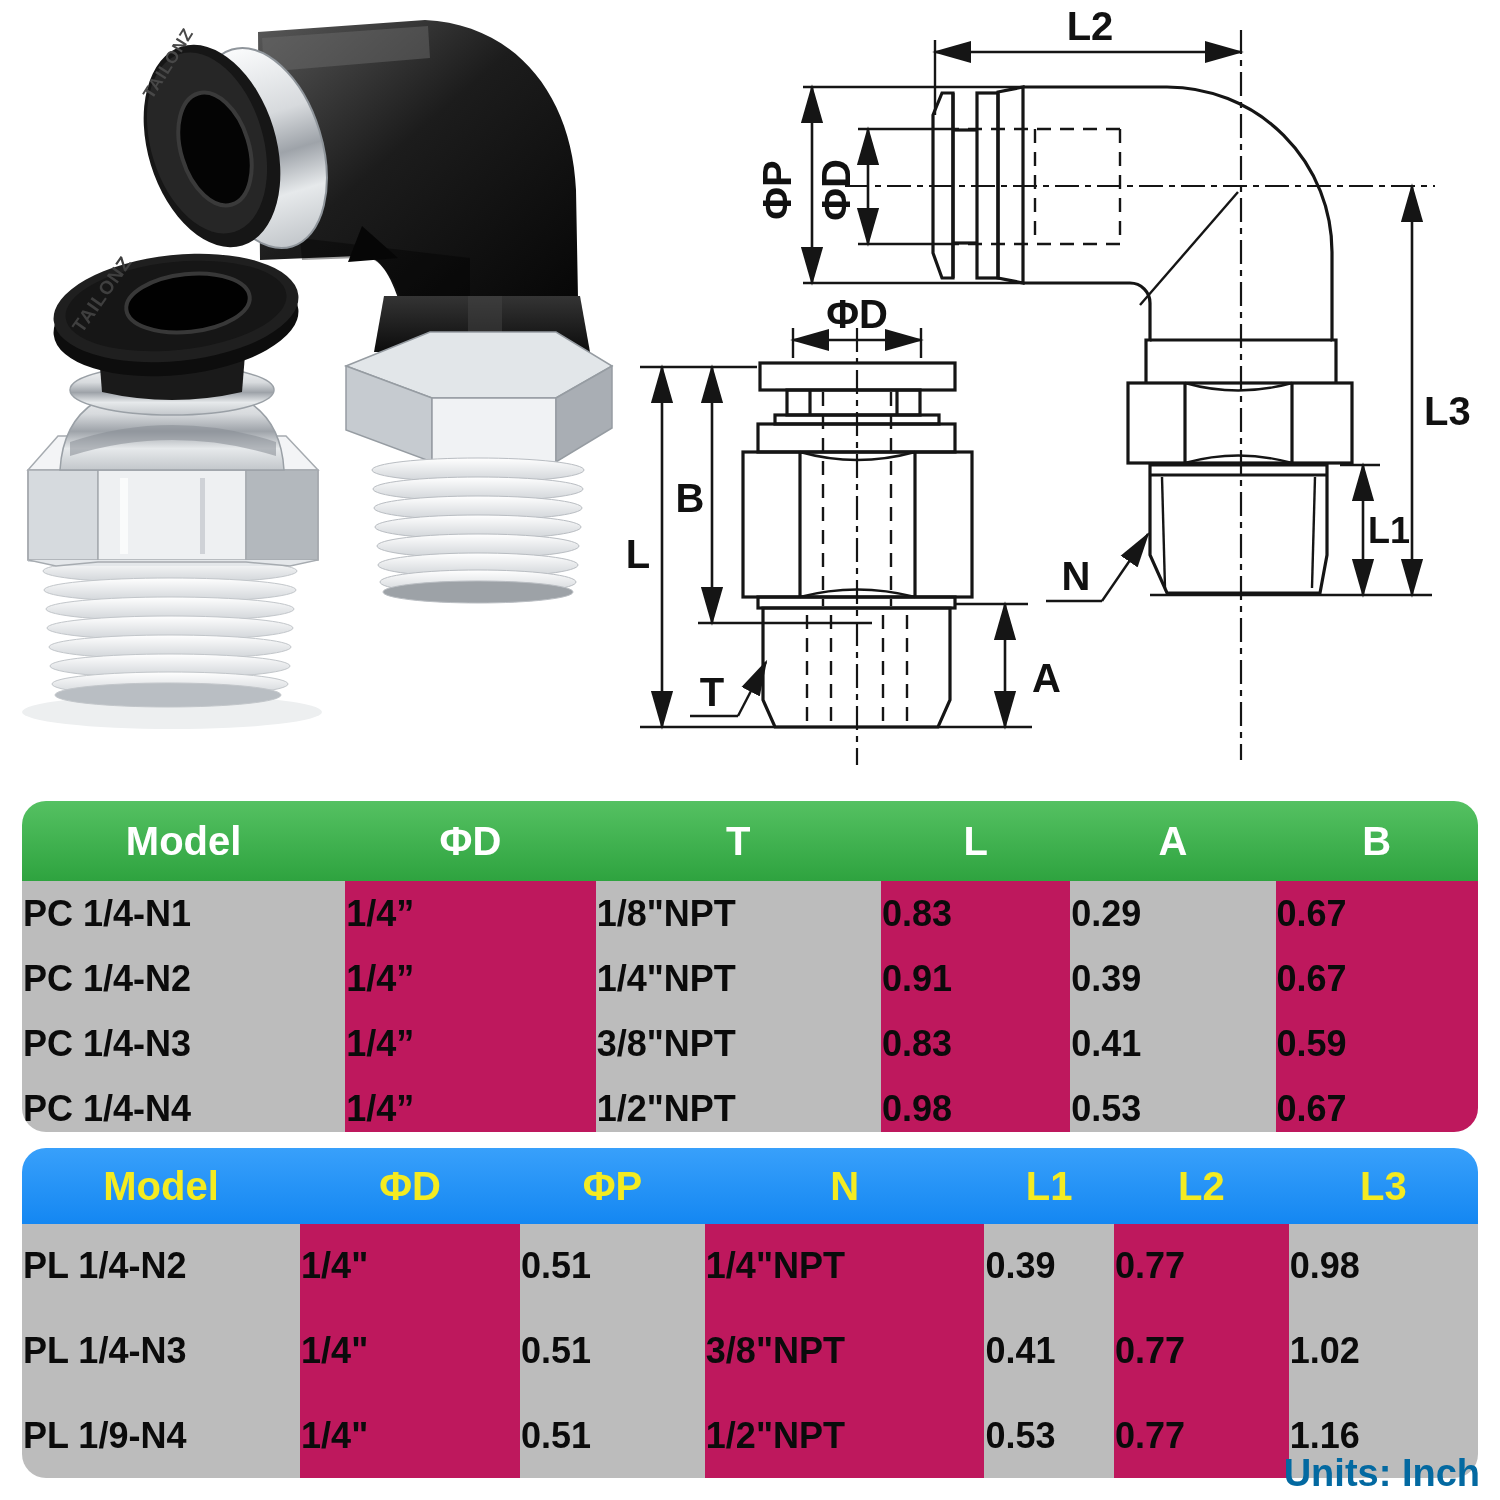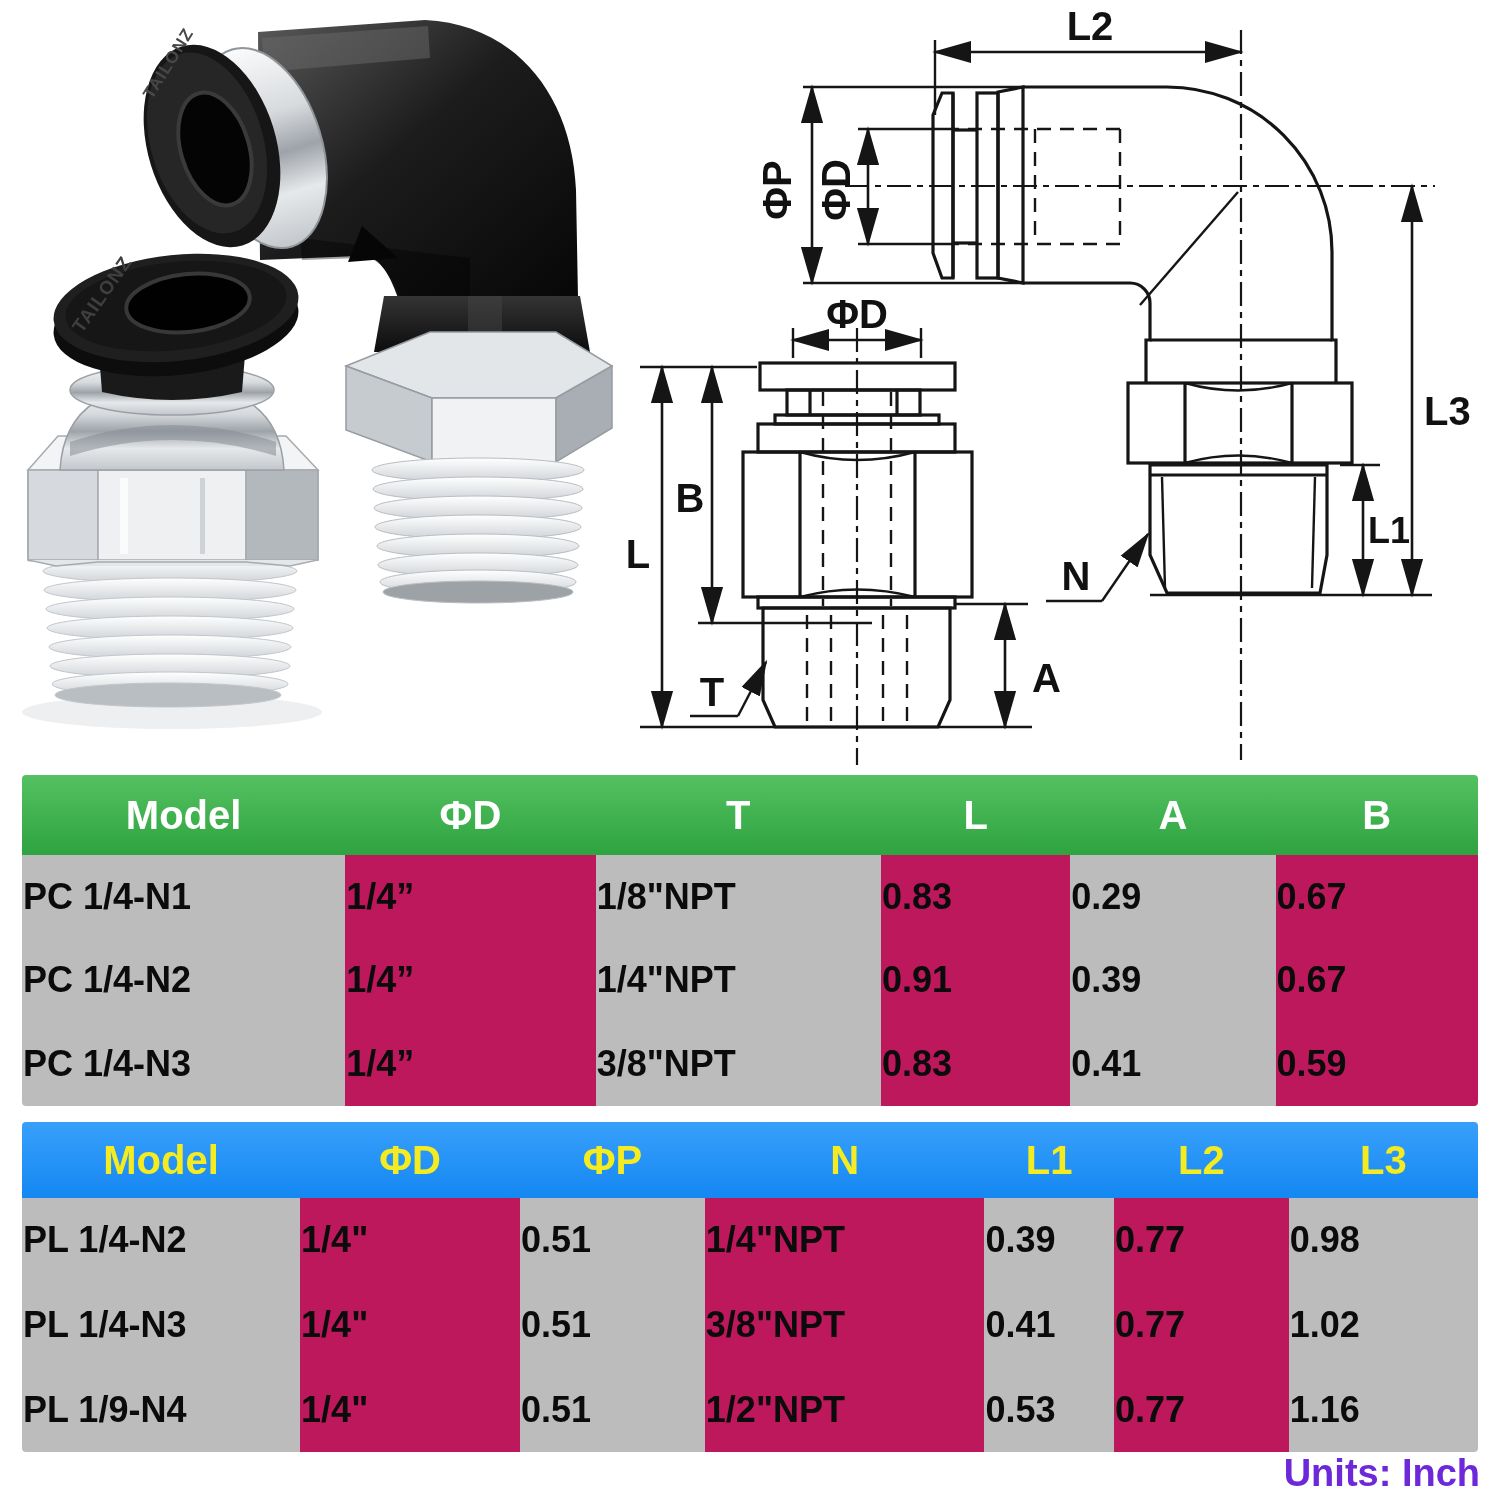--- a/index.html
+++ b/index.html
@@ -1,30 +1,30 @@
 <!DOCTYPE html>
 <html><head>
 <meta charset="utf-8">
 <style>
   html,body{margin:0;padding:0;background:#fff;}
   body{width:1500px;height:1500px;font-family:"Liberation Sans",sans-serif;}
   .canvas{position:relative;width:1500px;height:1500px;background:#fff;overflow:hidden;}
   .photo-svg{position:absolute;left:0;top:0;}
   .drawing-svg{position:absolute;left:600px;top:0;}
-  .spec-table{position:absolute;left:22px;width:1456px;border-radius:4px;overflow:hidden;}
+  .spec-table{position:absolute;left:22px;width:1456px;border-radius:24px;overflow:hidden;margin-top:26px;}
   #pc-table{top:775px;height:331px;}
   #pl-table{top:1122px;height:330px;}
   .spec-table table{width:100%;height:100%;border-collapse:collapse;table-layout:fixed;}
   .spec-table th{font-size:40px;font-weight:bold;text-align:center;vertical-align:middle;}
   #pc-table th{height:78px;}
   #pl-table th{height:74px;}
   .spec-table td{font-size:36px;font-weight:bold;vertical-align:middle;color:#0b0b0b;height:63px;}
   td.dark{background:#bcbcbc;}
   td.light{background:#be185d;}
-  .units{position:absolute;top:1452px;right:20px;font-size:38px;font-weight:bold;color:#6d28d9;}
+  .units{position:absolute;top:1452px;right:20px;font-size:38px;font-weight:bold;color:#0369a1;}
   
   .out{stroke:#151515;stroke-width:3.2;fill:none;stroke-linejoin:miter;}
   .thin{stroke:#151515;stroke-width:2.4;fill:none;}
   .dim{stroke:#151515;stroke-width:2.6;fill:none;}
   .cl{stroke:#151515;stroke-width:2.2;fill:none;stroke-dasharray:24 6 6 6;}
   .hid{stroke:#151515;stroke-width:2.4;fill:none;stroke-dasharray:14 9;}
   .lbl{font-family:"Liberation Sans",sans-serif;font-weight:bold;font-size:40px;fill:#111;}
   .lbl-sm{font-family:"Liberation Sans",sans-serif;font-weight:bold;font-size:36px;fill:#111;}
 </style>
 </head>
@@ -306,20 +306,28 @@
             <td class="light">0.67</td>
           </tr>
           <tr>
             <td class="dark">PC 1/4-N3</td>
             <td class="light">1/4”</td>
             <td class="dark">3/8"NPT</td>
             <td class="light">0.83</td>
             <td class="dark">0.41</td>
             <td class="light">0.59</td>
           </tr>
+          <tr>
+            <td class="dark">PC 1/4-N4</td>
+            <td class="light">1/4”</td>
+            <td class="dark">1/2"NPT</td>
+            <td class="light">0.98</td>
+            <td class="dark">0.53</td>
+            <td class="light">0.67</td>
+          </tr>
         </tbody>
       </table>
   </div>
 
   <div class="spec-table" id="pl-table">
     <table>
         <colgroup>
           <col style="width: 19.1%;">
           <col style="width: 15.1%;">
           <col style="width: 12.7%;">

